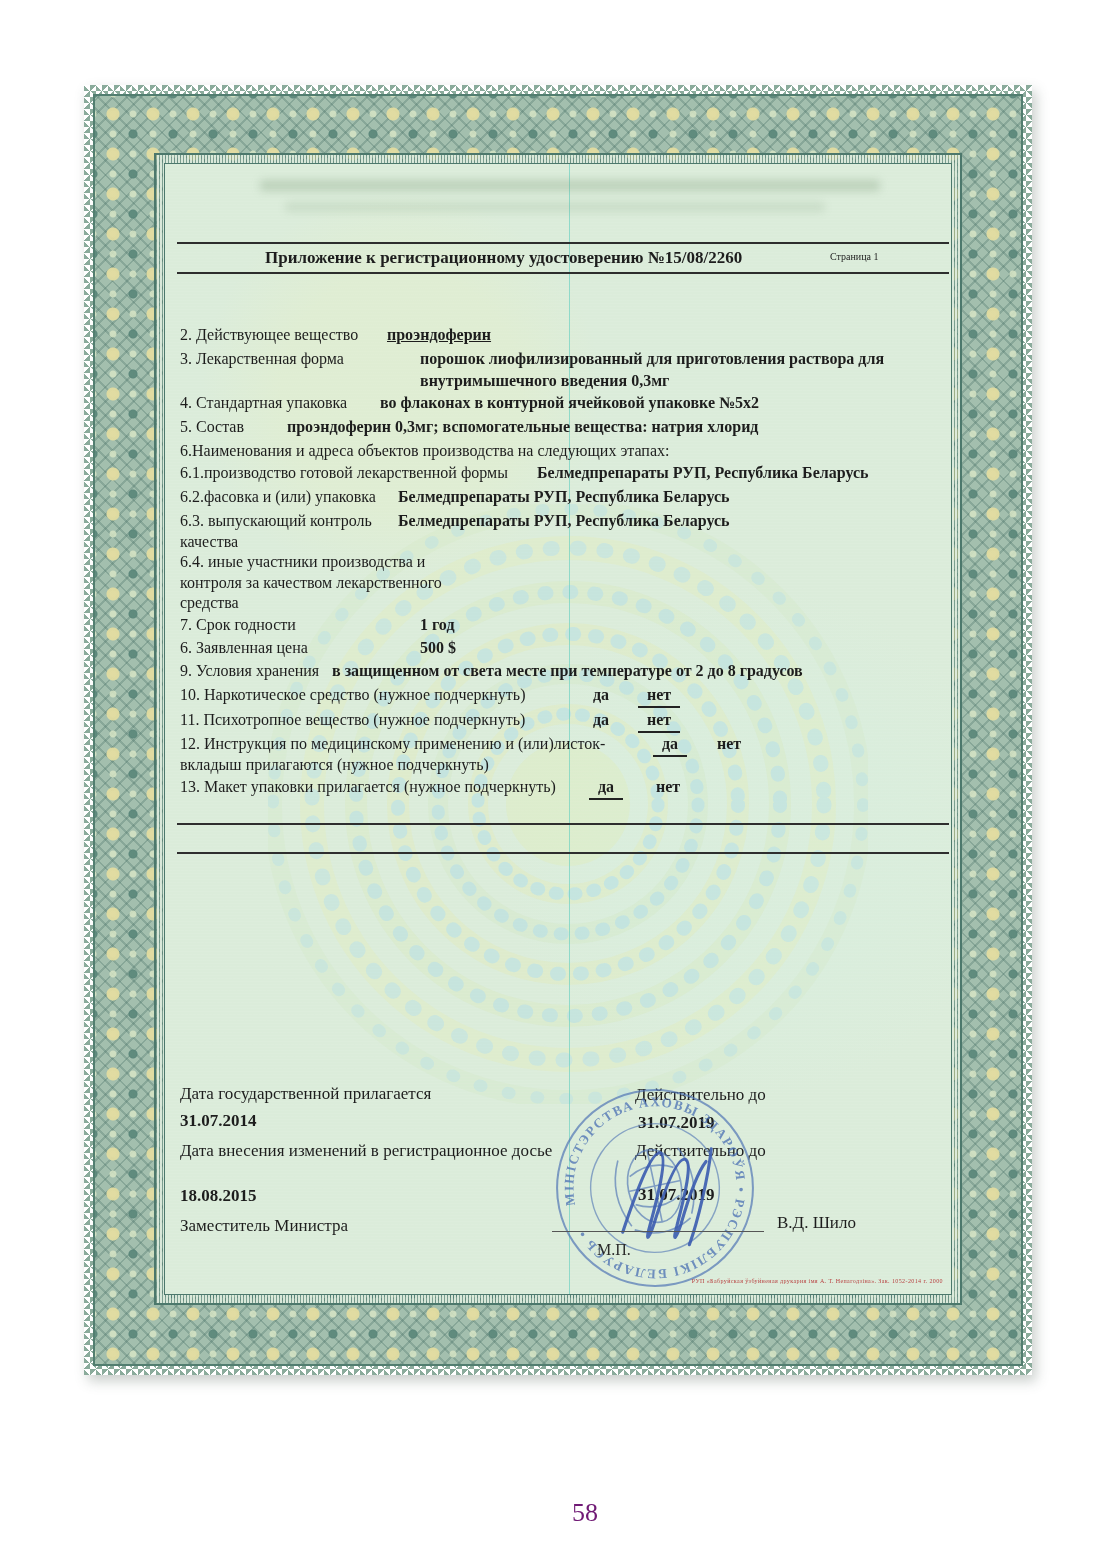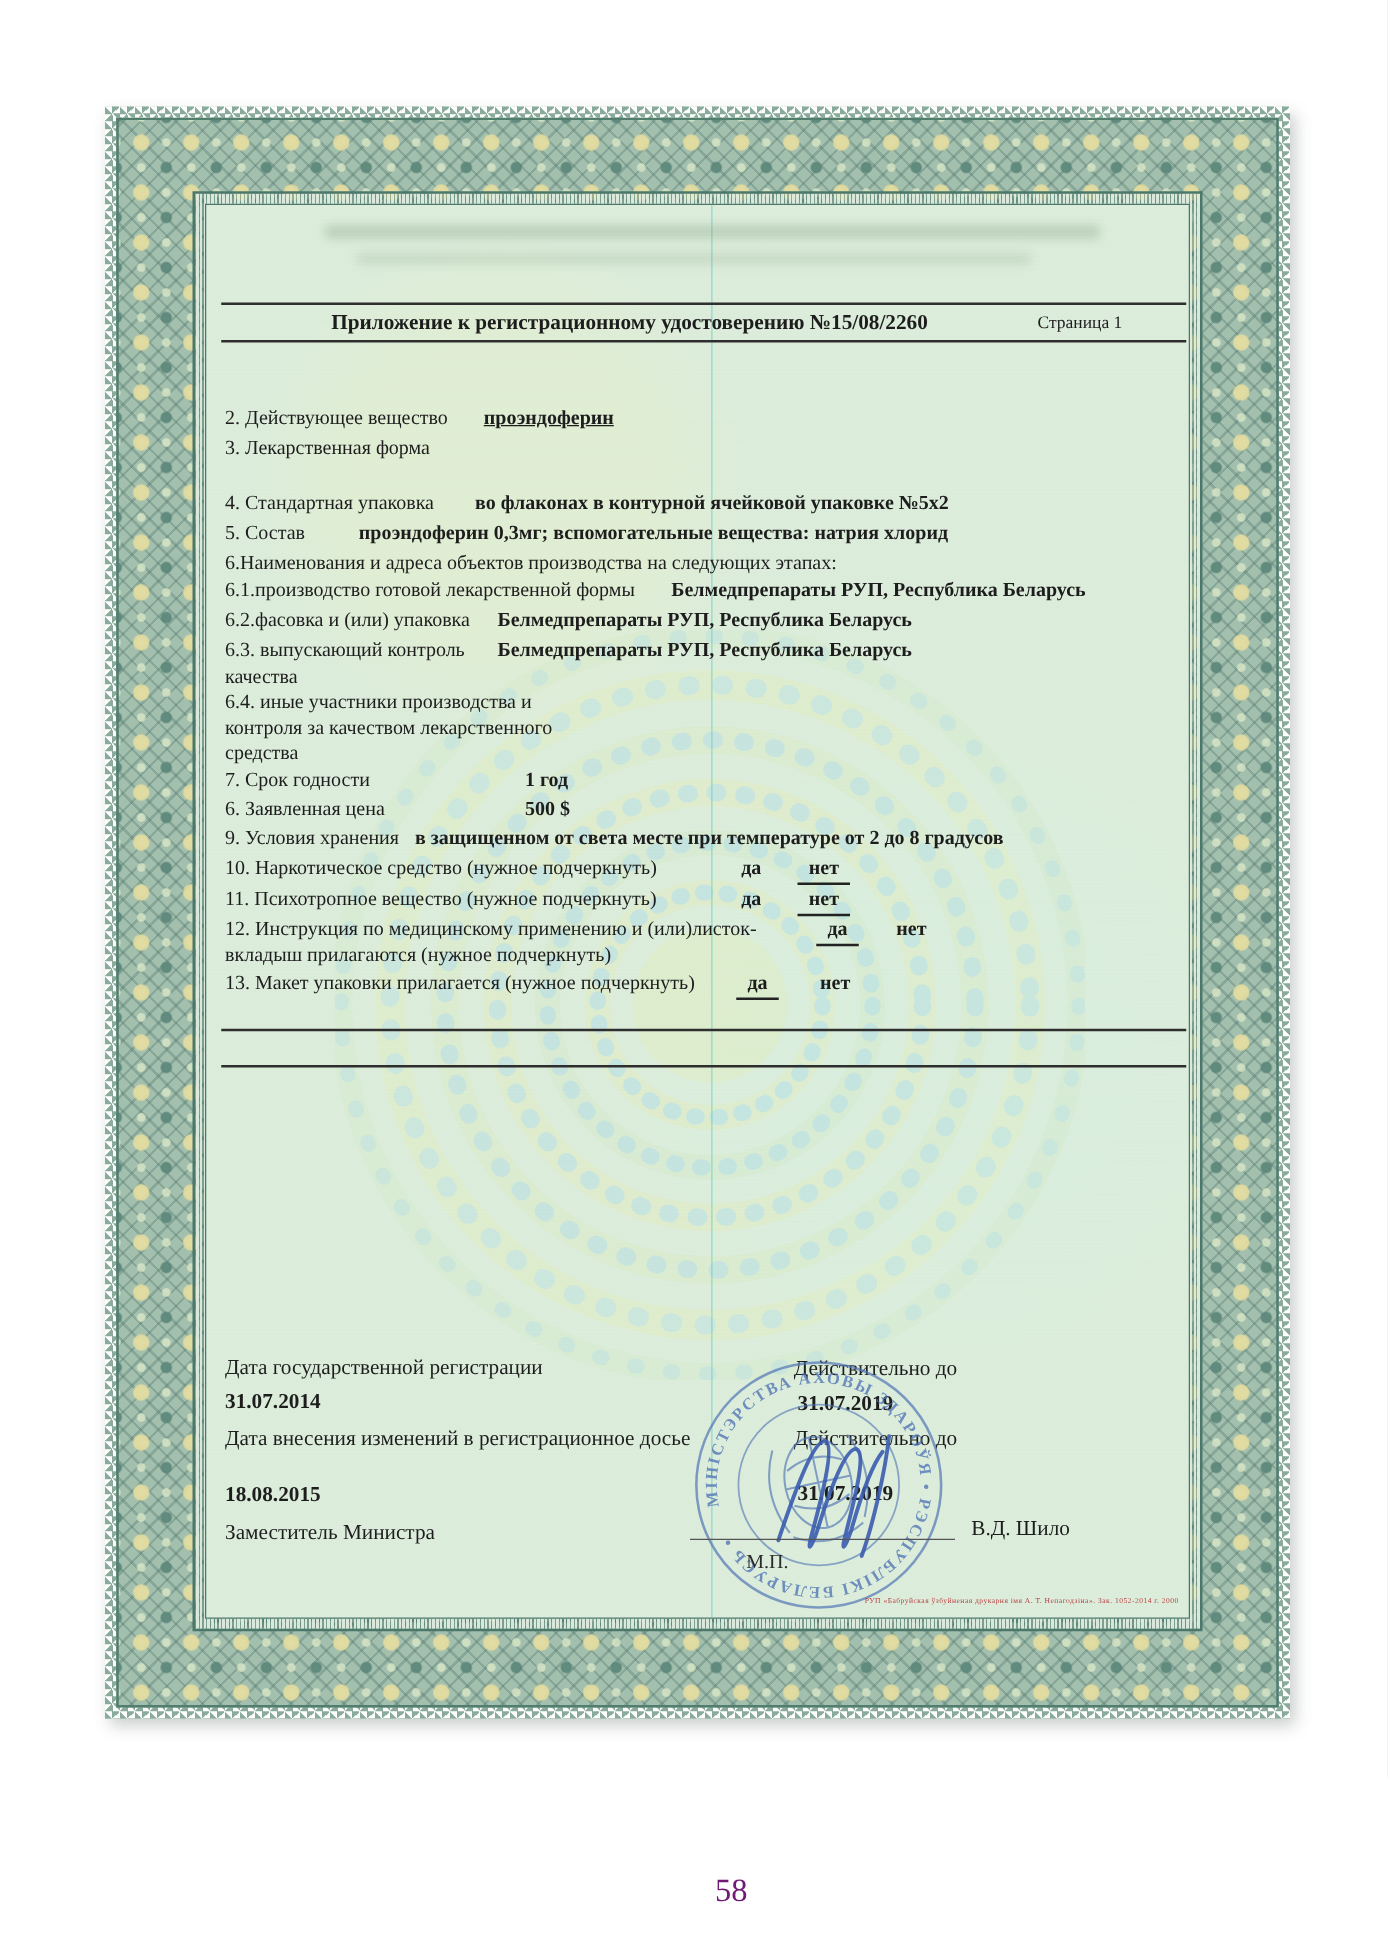--- a/index.html
+++ b/index.html
@@ -53,21 +53,21 @@
   .ghost{position:absolute;background:rgba(108,140,104,.28);filter:blur(4px);border-radius:4px;}
 
   
   .row{position:absolute;left:15px;right:10px;font-size:16px;line-height:21px;}
   .lbl{font-weight:normal;}
   .val{position:absolute;top:0;font-weight:bold;}
   .yn{position:absolute;top:0;font-weight:bold;}
   .u{border-bottom:2px solid #222;padding:0 9px 1px 9px;}
   .hline{position:absolute;left:12px;width:772px;height:2px;background:#2e2e2e;}
   .title{position:absolute;left:100px;top:84px;width:585px;font-size:17px;font-weight:bold;white-space:nowrap;}
-  .pageind{position:absolute;left:665px;top:87px;font-size:14px;}
+  .pageind{position:absolute;left:665px;top:87px;font-size:10px;}
 
   .foot{position:absolute;font-size:17px;line-height:22px;}
   .bd{font-weight:bold;}
   .sigline{position:absolute;left:387px;top:1067px;width:212px;height:1px;background:#555;}
   .mp{position:absolute;left:432px;top:1077px;font-size:16px;color:#2b2b2b;}
   .shilo{position:absolute;left:612px;top:1049px;font-size:17px;}
   .stamp{position:absolute;left:388px;top:922px;width:204px;height:204px;transform:rotate(-12deg);opacity:.85;}
   .signature{position:absolute;left:420px;top:962px;width:165px;height:125px;opacity:.9;}
   .imprint{position:absolute;right:8px;top:1114px;font-size:6px;letter-spacing:.4px;color:#b84040;}
 
@@ -112,20 +112,21 @@
         <div class="hline" style="top:108px;"></div>
 
 
         <div class="row" style="top:160px;">
           <span class="lbl">2. Действующее вещество</span>
           <span class="val" style="left:207px;text-decoration:underline;">проэндоферин</span>
         </div>
 
         <div class="row" style="top:184px;height:44px;">
           <span class="lbl">3. Лекарственная форма</span>
+          <span class="val" style="left:240px;width:537px;line-height:22px;">порошок лиофилизированный для приготовления раствора для внутримышечного введения 0,3мг</span>
         </div>
 
         <div class="row" style="top:228px;">
           <span class="lbl">4. Стандартная упаковка</span>
           <span class="val" style="left:200px;">во флаконах в контурной ячейковой упаковке №5х2</span>
         </div>
 
         <div class="row" style="top:252px;">
           <span class="lbl">5. Состав</span>
           <span class="val" style="left:107px;">проэндоферин 0,3мг; вспомогательные вещества: натрия хлорид</span>
@@ -194,21 +195,21 @@
 
         <div class="row" style="top:612px;">
           <span class="lbl">13. Макет упаковки прилагается (нужное подчеркнуть)</span>
           <span class="yn u" style="left:409px;">да</span>
           <span class="yn" style="left:476px;">нет</span>
         </div>
 
         <div class="hline" style="top:659px;"></div>
         <div class="hline" style="top:688px;"></div>
 
-        <div class="foot" style="left:15px;top:919px;">Дата государственной регистрации</div>
+        <div class="foot" style="left:15px;top:919px;">Дата государственной прилагается</div>
         <div class="foot bd" style="left:15px;top:946px;">31.07.2014</div>
         <div class="foot" style="left:15px;top:976px;width:420px;">Дата внесения изменений в регистрационное досье</div>
         <div class="foot bd" style="left:15px;top:1021px;">18.08.2015</div>
         <div class="foot" style="left:15px;top:1051px;">Заместитель Министра</div>
 
         <div class="foot" style="left:470px;top:920px;">Действительно до</div>
         <div class="foot bd" style="left:473px;top:948px;">31.07.2019</div>
         <div class="foot" style="left:470px;top:976px;">Действительно до</div>
         <div class="foot bd" style="left:473px;top:1020px;">31.07.2019</div>
 

